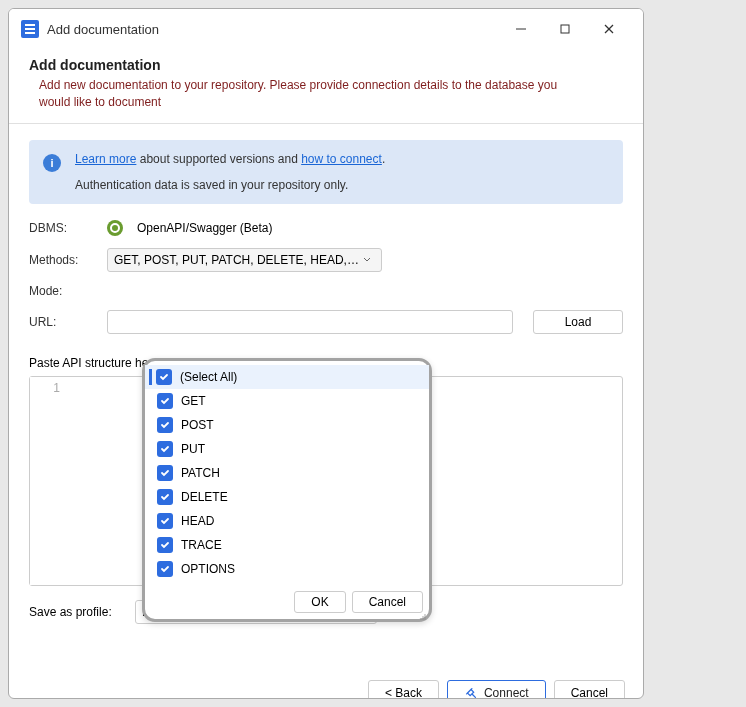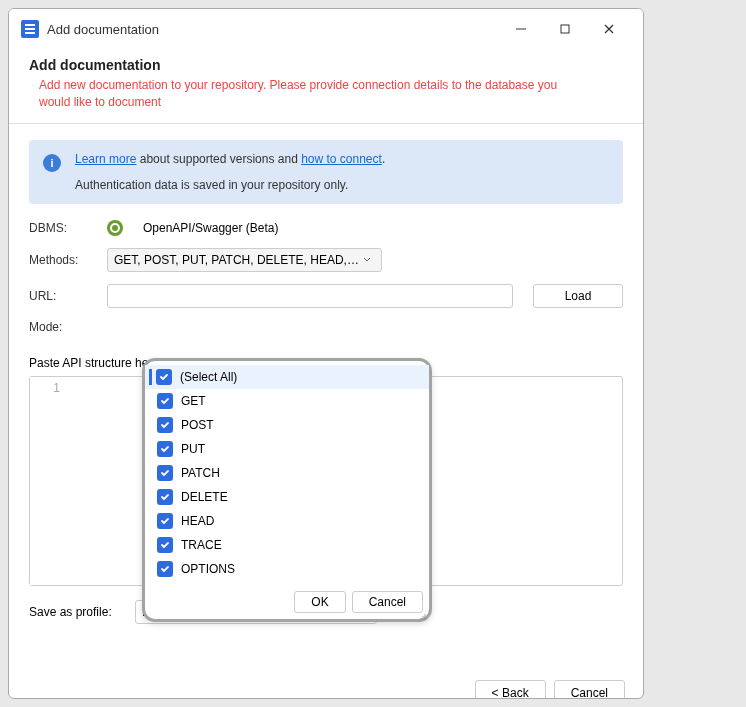--- a/index.html
+++ b/index.html
@@ -7,29 +7,29 @@
 .window { width: 636px; height: 691px; background: #fff; border: 1px solid #aaa; border-radius: 6px; position: relative; overflow: hidden; }
 .titlebar { height: 40px; display: flex; align-items: center; padding: 0 12px; background: #fff; }
 .titlebar .app-icon { width: 18px; height: 18px; background: #2d6cdf; border-radius: 2px; display: flex; align-items: center; justify-content: center; margin-right: 8px; }
 .titlebar .app-icon span { width: 10px; height: 2px; background: #fff; box-shadow: 0 -4px 0 #fff, 0 4px 0 #fff; }
 .titlebar-title { font-size: 13px; color: #333; }
 .titlebar-controls { margin-left: auto; display: flex; gap: 0; }
 .titlebar-controls .btn { width: 44px; height: 32px; display: flex; align-items: center; justify-content: center; font-size: 14px; color: #333; }
 .titlebar-controls svg { width: 12px; height: 12px; }
 .header { padding: 8px 20px 12px 20px; border-bottom: 1px solid #e0e0e0; }
 .header-title { font-size: 14px; font-weight: 600; color: #222; margin-bottom: 4px; }
-.header-sub { font-size: 12px; color: #ef4444; line-height: 1.4; padding-left: 10px; max-width: 560px; }
+.header-sub { font-size: 12px; color: #7f1d1d; line-height: 1.4; padding-left: 10px; max-width: 560px; }
 .content { padding: 16px 20px; position: relative; }
 .info-box { background: #dce7f7; border-radius: 4px; padding: 12px 14px; display: flex; gap: 14px; font-size: 12px; color: #333; margin-bottom: 16px; }
 .info-icon { width: 18px; height: 18px; border-radius: 50%; background: #3b7dd8; color: #fff; display: flex; align-items: center; justify-content: center; font-size: 11px; font-weight: bold; flex-shrink: 0; margin-top: 2px; }
 .info-box a { color: #1a66d6; text-decoration: underline; }
 .info-box .info-line2 { margin-top: 12px; }
 .form-row { display: flex; align-items: center; margin-bottom: 12px; font-size: 12px; }
 .form-label { width: 78px; color: #333; }
-.form-value { flex: 1; display: flex; align-items: center; gap: 20px; }
+.form-value { flex: 1; display: flex; align-items: center; gap: 14px; }
 .swagger-icon { width: 16px; height: 16px; border-radius: 50%; background: #6a9c2f; position: relative; }
 .swagger-icon::after { content: ''; position: absolute; width: 6px; height: 6px; border-radius: 50%; background: #6a9c2f; border: 2px solid #fff; top: 3px; left: 3px; }
 .dropdown { height: 24px; border: 1px solid #ccc; background: #f5f5f5; border-radius: 3px; display: flex; align-items: center; padding: 0 6px; font-size: 12px; position: relative; }
 .dropdown-methods { width: 275px; }
 .dropdown-text { white-space: nowrap; overflow: hidden; text-overflow: ellipsis; flex: 1; }
 .chevron { width: 16px; height: 16px; display: flex; align-items: center; justify-content: center; }
 .chevron svg { width: 8px; height: 8px; }
 .url-input { flex: 1; height: 24px; border: 1px solid #ccc; border-radius: 3px; padding: 0 6px; font-size: 12px; }
 .load-btn { width: 90px; height: 24px; border: 1px solid #ccc; background: #fff; border-radius: 3px; font-size: 12px; cursor: pointer; margin-left: 20px; }
 .paste-label { font-size: 12px; margin-bottom: 6px; }
@@ -119,27 +119,27 @@
           <span class="chevron">
               <svg viewBox="0 0 8 8">
                 <path d="M1 2 L4 5 L7 2" fill="none" stroke="#666" stroke-width="1"></path>
               </svg>
             </span>
         </div>
       </div>
     </div>
 
     <div class="form-row">
+      <div class="form-label">Mode:</div>
+    </div>
+
+    <div class="form-row">
       <div class="form-label">URL:</div>
       <input class="url-input" style="">
       <button class="load-btn">Load</button>
-    </div>
-
-    <div class="form-row">
-      <div class="form-label">Mode:</div>
     </div>
 
     <div style="height:10px"></div>
     <div class="paste-label">Paste API structure here:</div>
     <div class="code-area">
       <div class="gutter">1</div>
       <div class="code-text"></div>
     </div>
 
     <div class="profile-row">
@@ -241,15 +241,21 @@
             <circle cx="8" cy="8" r="0.7" fill="#888"></circle>
             <circle cx="6" cy="6" r="0.7" fill="#888"></circle>
             <circle cx="8" cy="6" r="0.7" fill="#888"></circle>
             <circle cx="6" cy="8" r="0.7" fill="#888"></circle>
           </svg></div>
     </div>
   </div>
 
   <div class="footer">
     <button>&lt; Back</button>
+    <button class="primary">
+      <svg class="plug-icon" viewBox="0 0 16 16">
+          <path d="M5 7 L3 9 M7 5 L9 3 M4 8 L8 4 L11 7 L7 11 Z M10 10 L13 13" fill="none" stroke="#2d6cdf" stroke-width="1.5" stroke-linecap="round"></path>
+        </svg>
+      <span>Connect</span>
+    </button>
     <button>Cancel</button>
   </div>
 </div>
 
 </body></html>

